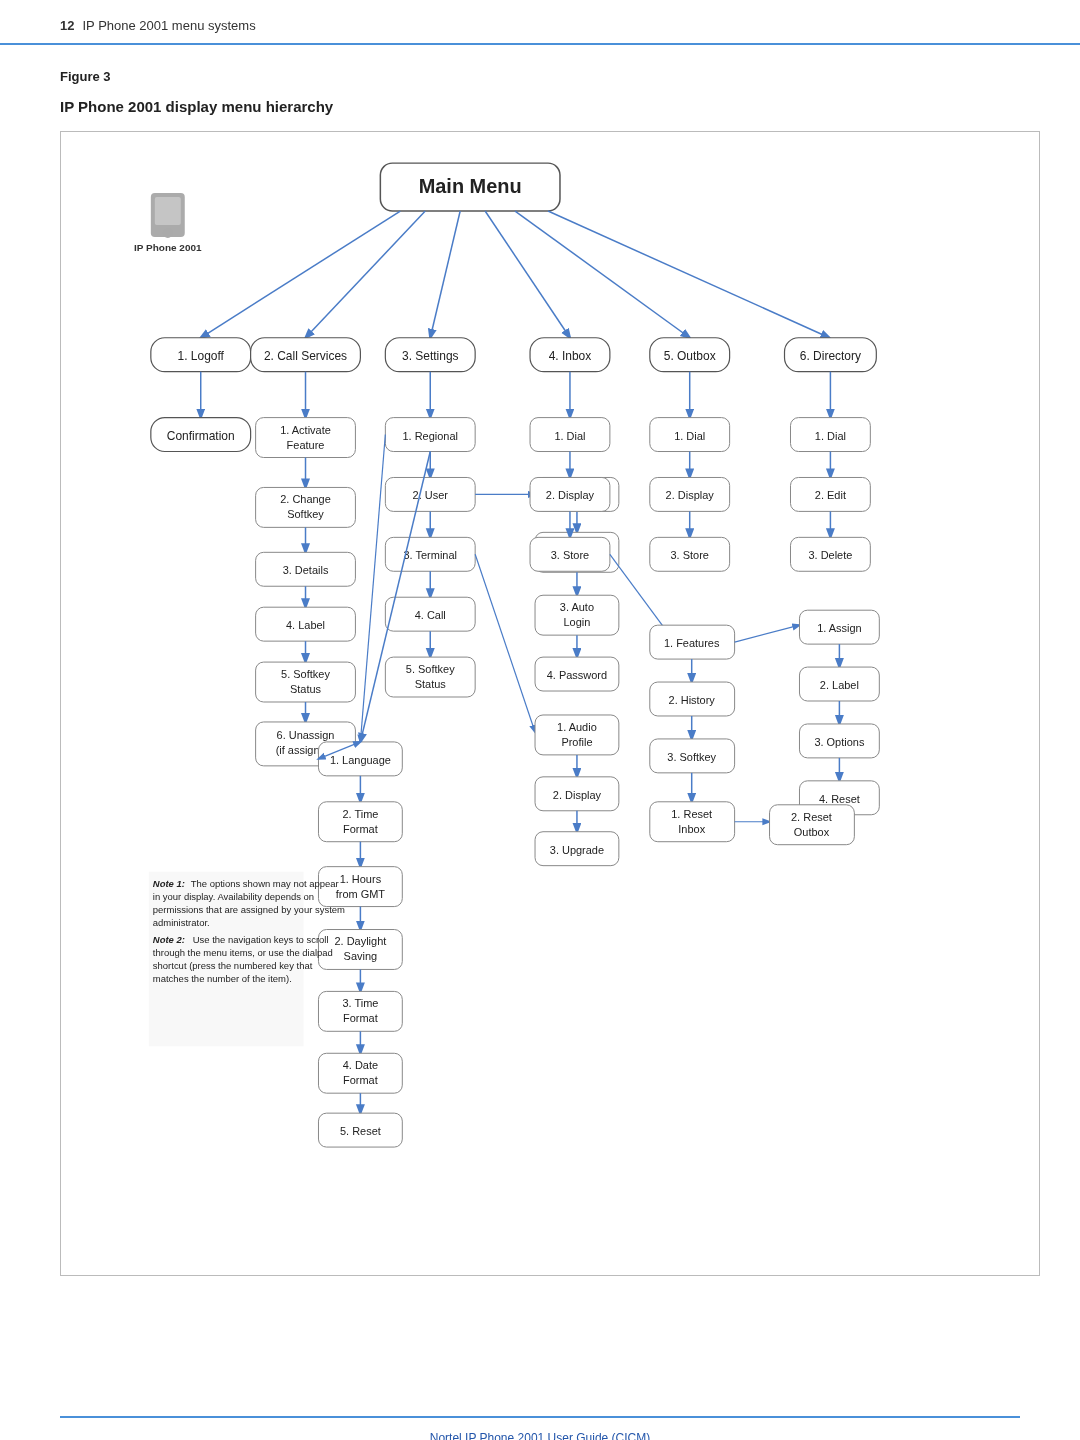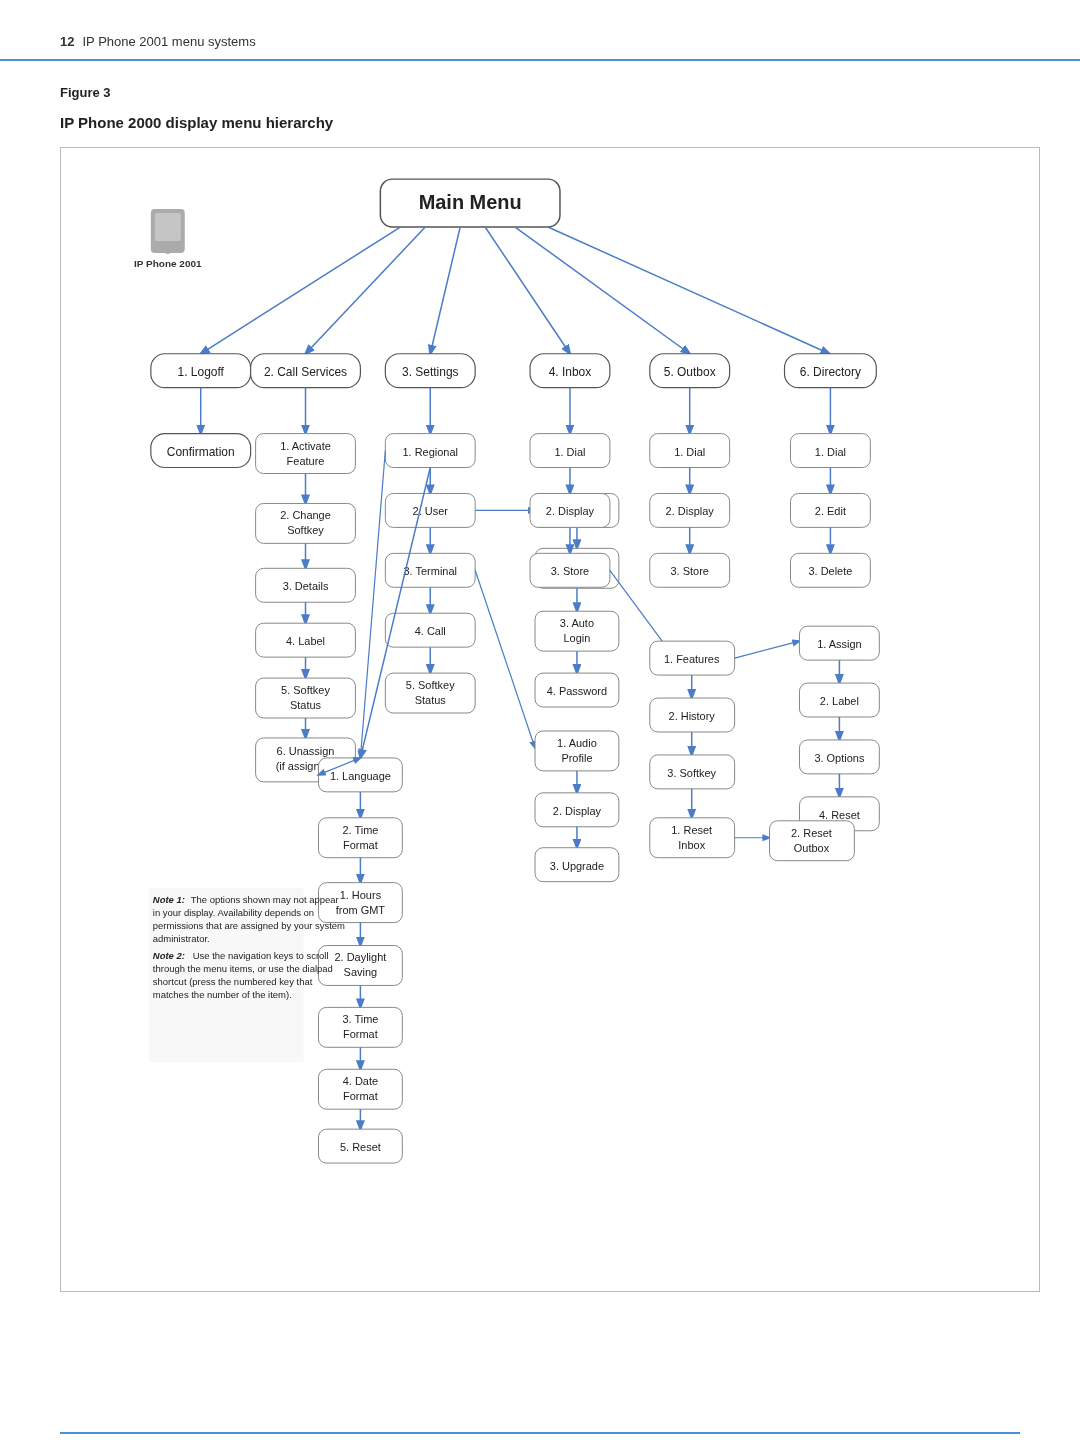--- a/index.html
+++ b/index.html
@@ -5,21 +5,21 @@
     * { box-sizing: border-box; margin: 0; padding: 0; }
     body {
       width: 1080px;
       min-height: 1440px;
       background: #fff;
       font-family: Arial, sans-serif;
       font-size: 13px;
       color: #222;
     }
     .page-header {
-      padding: 34px 60px 10px 60px;
+      padding: 18px 60px 10px 60px;
       border-bottom: 2px solid #4a90d9;
       display: flex;
       align-items: flex-start;
     }
     .page-header-number {
       font-weight: bold;
       color: #333;
       margin-right: 8px;
     }
     .page-header-title {
@@ -53,21 +53,21 @@
 </head>
 <body>
 
 <div class="page-header">
   <span class="page-header-number">12</span>
   <span class="page-header-title">IP Phone 2001 menu systems</span>
 </div>
 
 <div class="figure-section">
   <div class="figure-label">Figure 3</div>
-  <div class="figure-title">IP Phone 2000 display menu hierarchy</div>
+  <div class="figure-title">IP Phone 2001 display menu hierarchy</div>
   <div class="diagram-box">
     <svg class="diagram-svg" viewBox="0 0 960 1100" width="960" height="1100">
 
       <g transform="translate(80,30)">
         <rect x="0" y="10" width="34" height="44" rx="4" fill="#888" opacity="0.7"></rect>
         <rect x="4" y="14" width="26" height="28" rx="2" fill="#ccc" opacity="0.8"></rect>
         <ellipse cx="17" cy="50" rx="5" ry="5" fill="#aaa"></ellipse>
         <text x="0" y="68" font-size="10" fill="#333" text-anchor="middle" font-weight="bold" transform="translate(17,0)">IP Phone 2001</text>
       </g>
 

